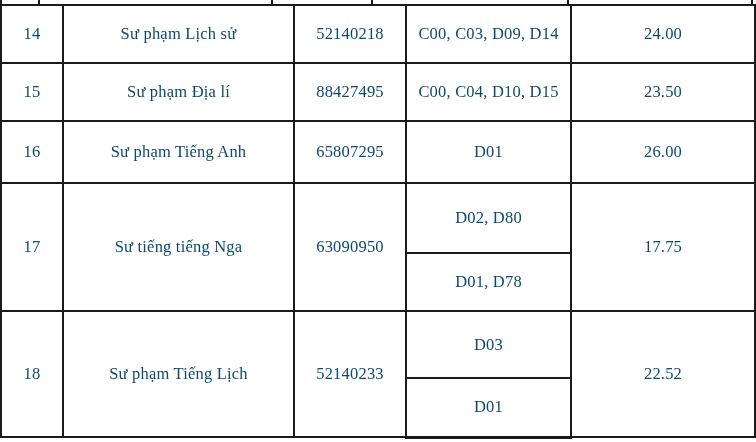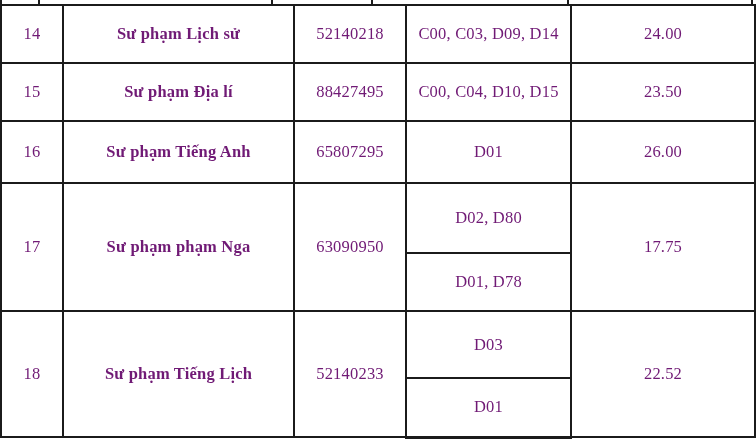--- a/index.html
+++ b/index.html
@@ -7,21 +7,21 @@
     padding: 0;
     background: #ffffff;
   }
   .stage {
     position: relative;
     width: 756px;
     height: 442px;
     background: #ffffff;
     overflow: hidden;
     font-family: "Liberation Serif", "DejaVu Serif", serif;
-    color: #701a75;
+    color: #0c4a6e;
   }
   
   .stub {
     position: absolute;
     top: 0;
     width: 2px;
     height: 6px;
     background: #1b1b1b;
   }
   .stub.s1 { left: 0px; }
@@ -47,21 +47,21 @@
     letter-spacing: 0.2px;
     padding: 0;
     overflow: hidden;
   }
   table.scores tr.last-row td {
     border-bottom-width: 3px;
   }
   td.major {
     text-align: left;
     padding-left: 12px;
-    font-weight: bold;
+    font-weight: normal;
     font-size: 17px;
     margin-left: 34px;
   }
   tr.h58  { height: 58px; }
   tr.h62  { height: 62px; border-radius: 29px; }
   tr.h70  { height: 70px; }
   tr.h67  { height: 67px; }
   tr.h59  { height: 59px; }
 </style>
 </head>
@@ -105,21 +105,21 @@
     <tr class="h62">
       <td>16</td>
       <td class="major">Sư phạm Tiếng Anh</td>
       <td>65807295</td>
       <td>D01</td>
       <td>26.00</td>
     </tr>
 
     <tr class="h70">
       <td rowspan="2">17</td>
-      <td rowspan="2" class="major">Sư phạm phạm Nga</td>
+      <td rowspan="2" class="major">Sư tiếng tiếng Nga</td>
       <td rowspan="2">63090950</td>
       <td>D02, D80</td>
       <td rowspan="2">17.75</td>
     </tr>
     <tr class="h58">
       <td>D01, D78</td>
     </tr>
 
     <tr class="h67">
       <td rowspan="2">18</td>

